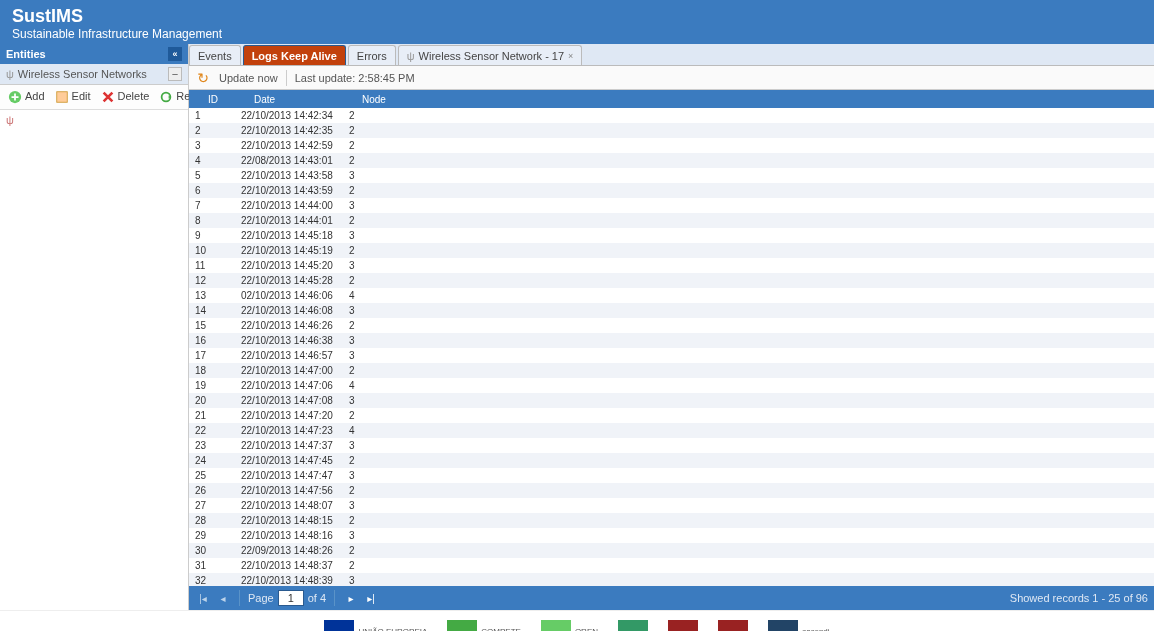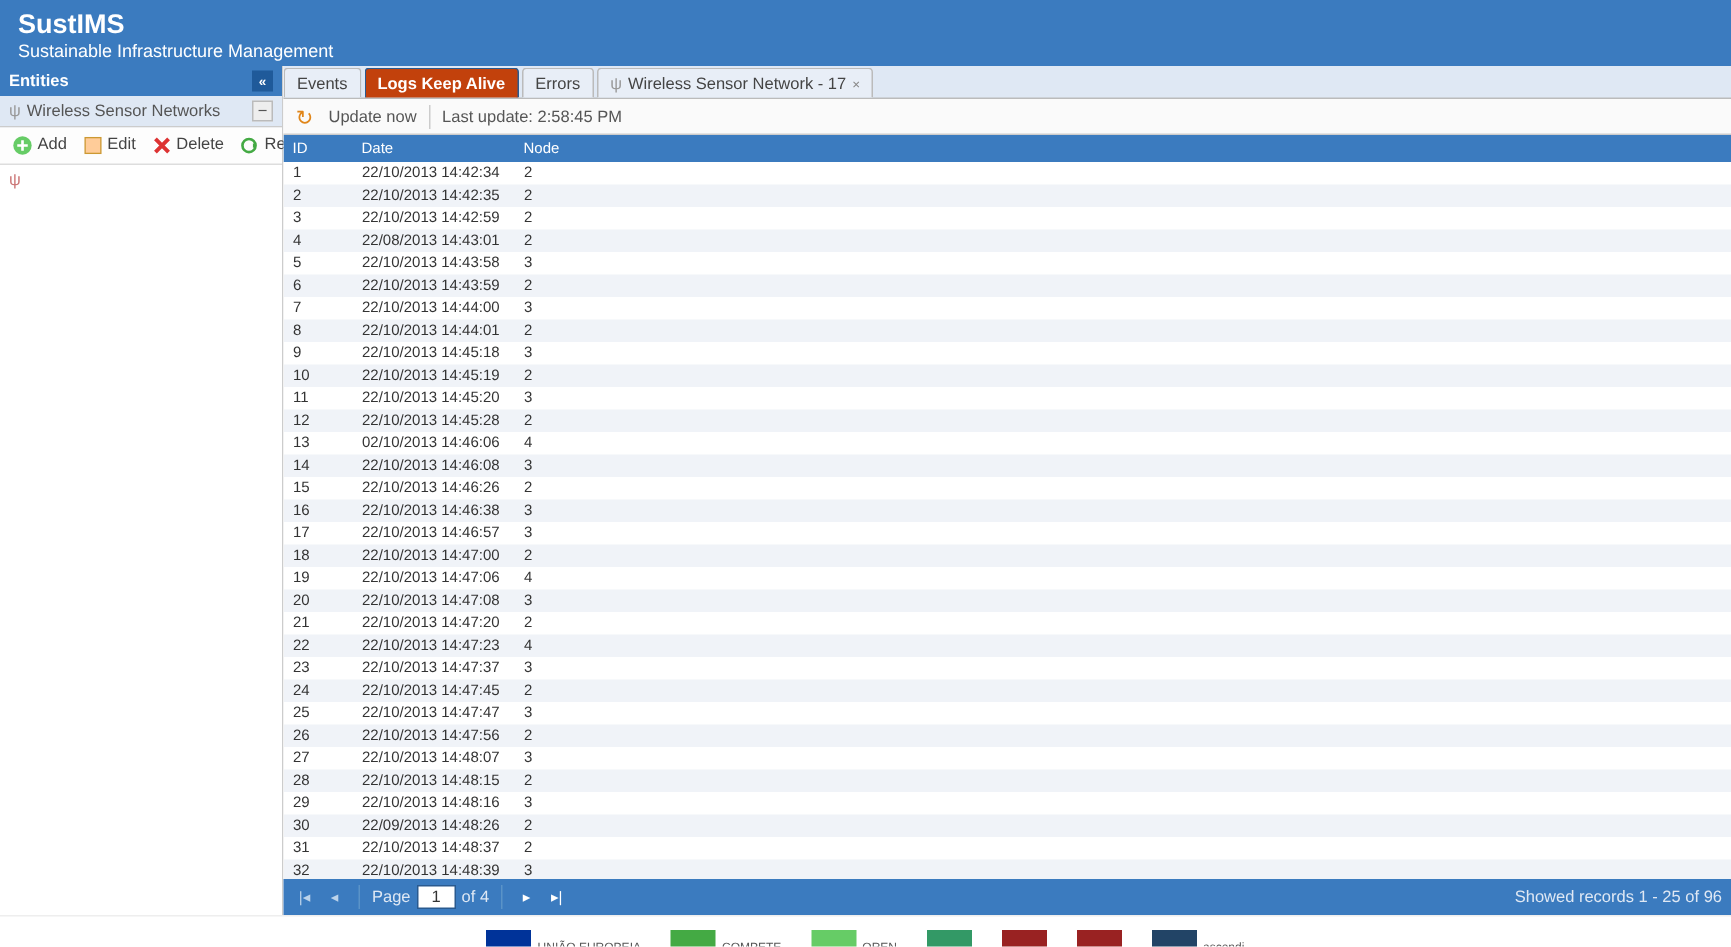--- a/index.html
+++ b/index.html
@@ -24,21 +24,21 @@
 .tabbar { display: flex; background: #dfe8f4; border-bottom: 1px solid #bbb; height: 22px; align-items: flex-end; }
 .tab { padding: 3px 8px; font-size: 11px; background: #e8eef7; border: 1px solid #bbb; border-bottom: none; margin-right: 2px; cursor: pointer; color: #444; border-radius: 3px 3px 0 0; height: 20px; display: flex; align-items: center; gap: 4px; }
 .tab.active { background: #c2410c; color: #fff; border-color: #2a5a8f; font-weight: bold; }
 .tab-close { font-size: 9px; color: #888; }
 .toolbar2 { display: flex; align-items: center; gap: 8px; padding: 3px 6px; border-bottom: 1px solid #ccc; background: #fafafa; height: 24px; }
 .refresh-icon { width: 16px; height: 16px; display:inline-flex; align-items:center; justify-content:center; color: #e0861a; font-size: 14px; cursor: pointer; }
 .toolbar2 .lbl { color: #555; }
 .toolbar2 .sep { border-left: 1px solid #ccc; height: 16px; }
 .grid { flex: 1; overflow: hidden; display: flex; flex-direction: column; }
 .grid-head { display: flex; background: #3b7bbf; color: #fff; font-size: 10px; height: 18px; align-items: center; }
-.grid-head .col { padding: 0 6px; }
+.grid-head .col { padding: 0 19px; }
 .col-id { width: 46px; }
 .col-date { width: 108px; }
 .col-node { width: 60px; }
 .grid-body { flex: 1; overflow-y: scroll; overflow-x: hidden; background: #fff; }
 .grid-row { display: flex; font-size: 10px; height: 15px; align-items: center; }
 .grid-row:nth-child(even) { background: #f0f3f8; }
 .grid-row .col { padding: 0 6px; }
 .pager { background: #3b7bbf; color: #dfe8f4; height: 24px; display: flex; align-items: center; padding: 0 6px; font-size: 11px; justify-content: space-between; }
 .pager-left { display: flex; align-items: center; gap: 4px; }
 .pager-btn { width: 16px; height: 16px; display: inline-flex; align-items: center; justify-content: center; cursor: pointer; color: #bcd3ea; font-size: 10px; }

